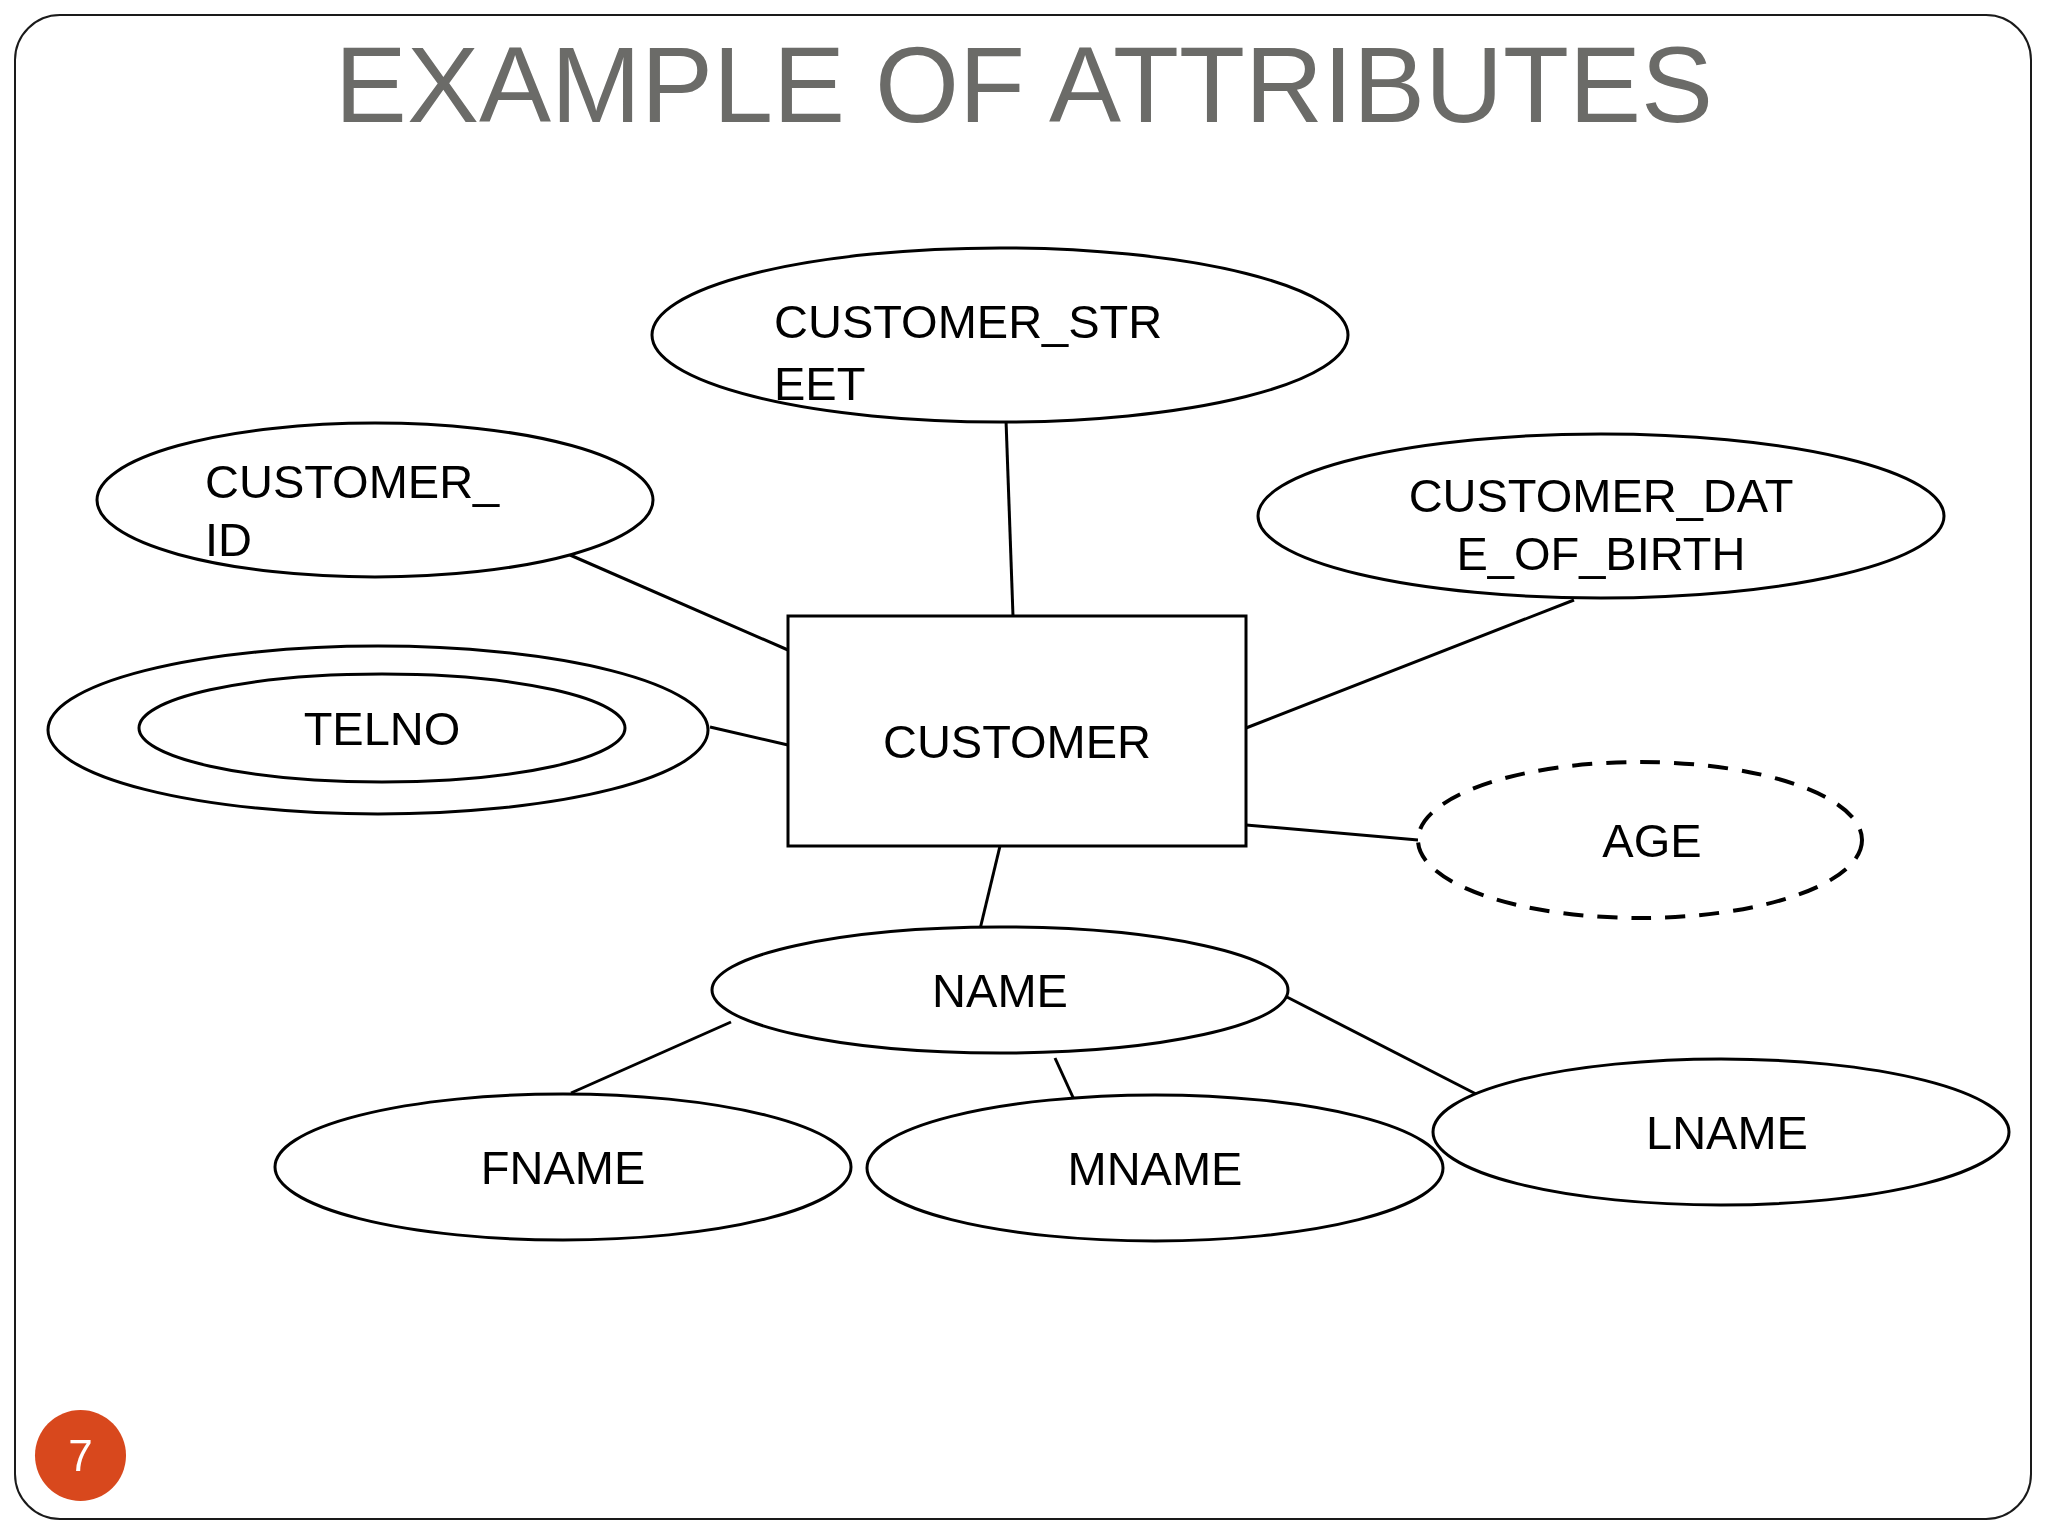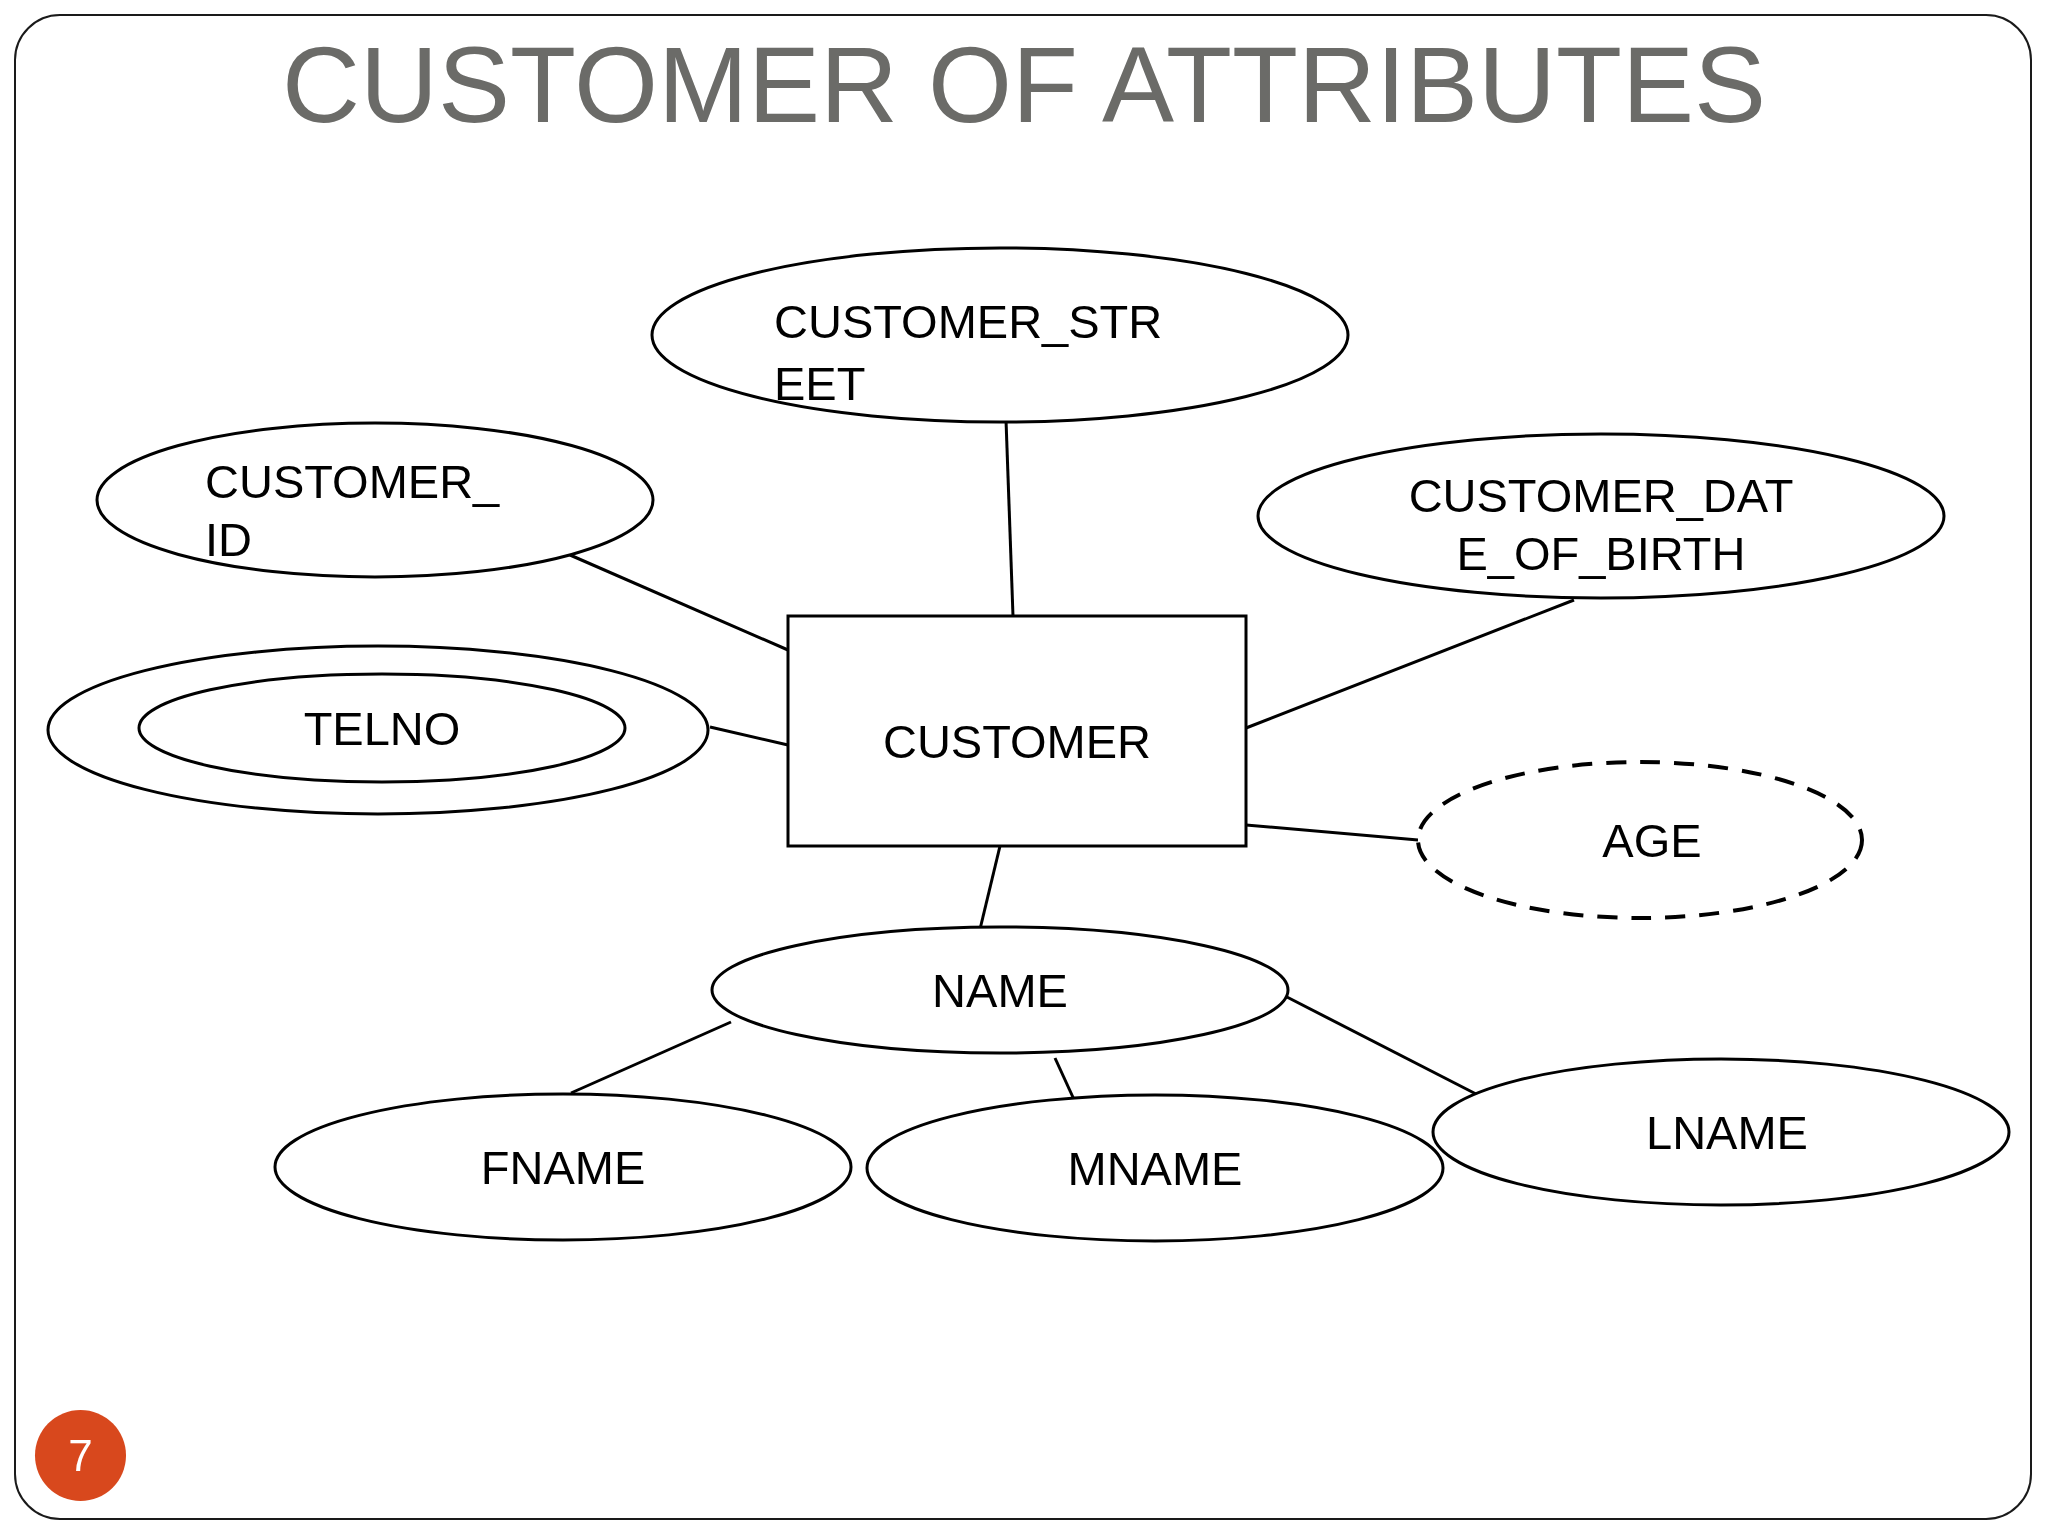--- a/index.html
+++ b/index.html
@@ -91,21 +91,21 @@
     line-height: 1;
   }
 </style>
 </head>
 <body>
 
 <div id="slide">
 
   <div id="slide-border"></div>
 
-  <div id="slide-title">CUSTOMER OF ATTRIBUTES</div>
+  <div id="slide-title">EXAMPLE OF ATTRIBUTES</div>
 
   <svg id="er-canvas" viewBox="0 0 2048 1536">
 
     <g>
       <line class="er-line" x1="1006" y1="420" x2="1013" y2="616"></line>
       <line class="er-line" x1="570" y1="555" x2="788" y2="650"></line>
       <line class="er-line" x1="1574" y1="600" x2="1246" y2="728"></line>
       <line class="er-line" x1="710" y1="727" x2="788" y2="745"></line>
       <line class="er-line" x1="1246" y1="825" x2="1418" y2="840"></line>
       <line class="er-line" x1="1000" y1="846" x2="975" y2="950"></line>

